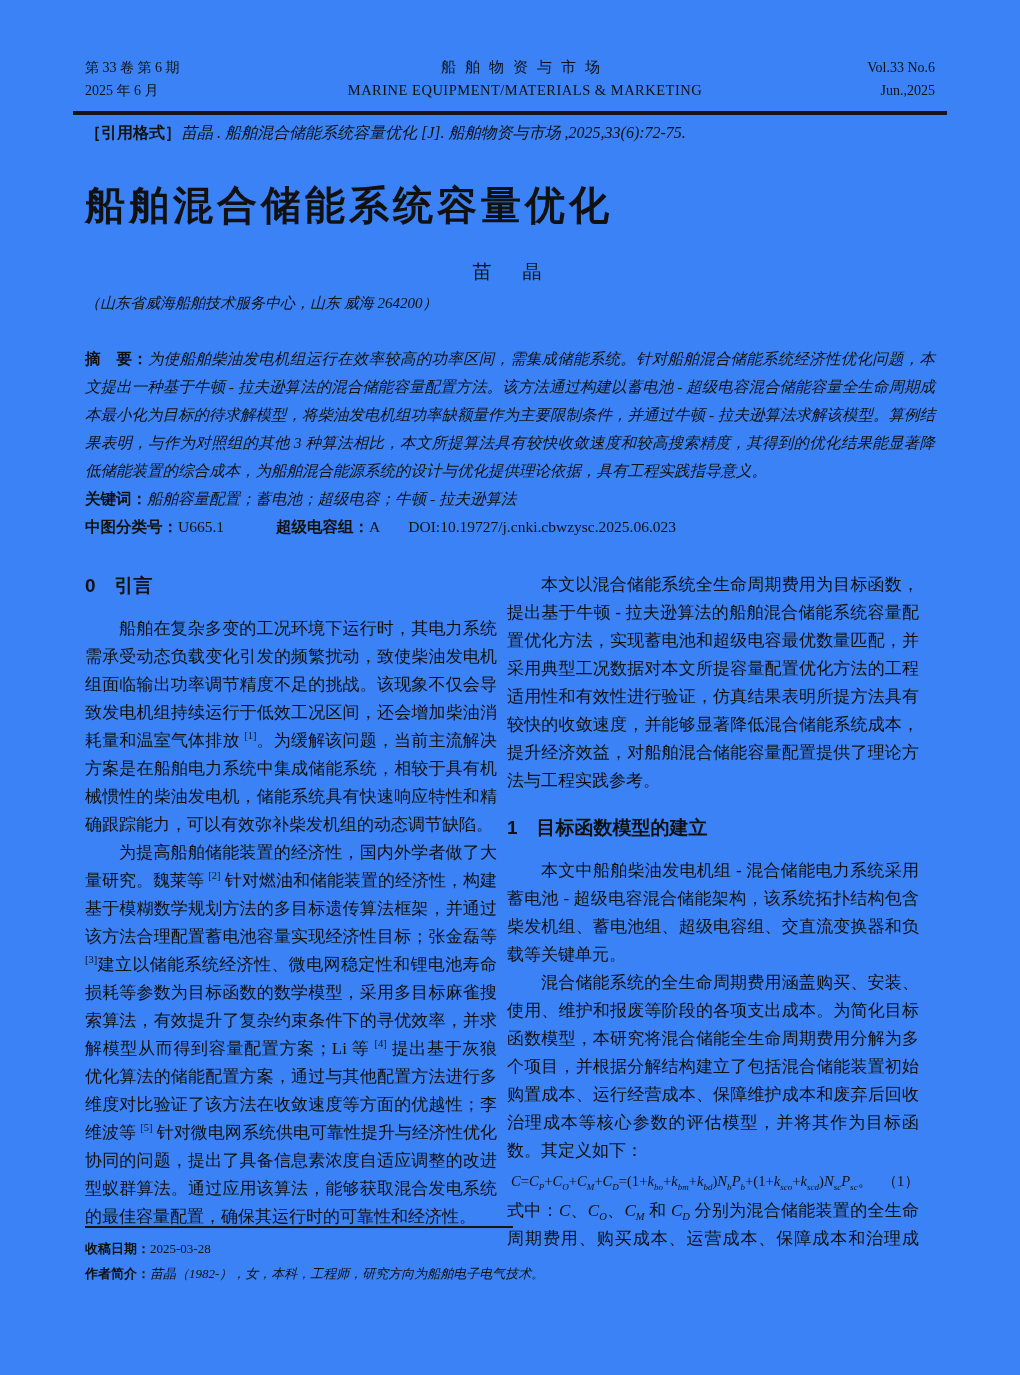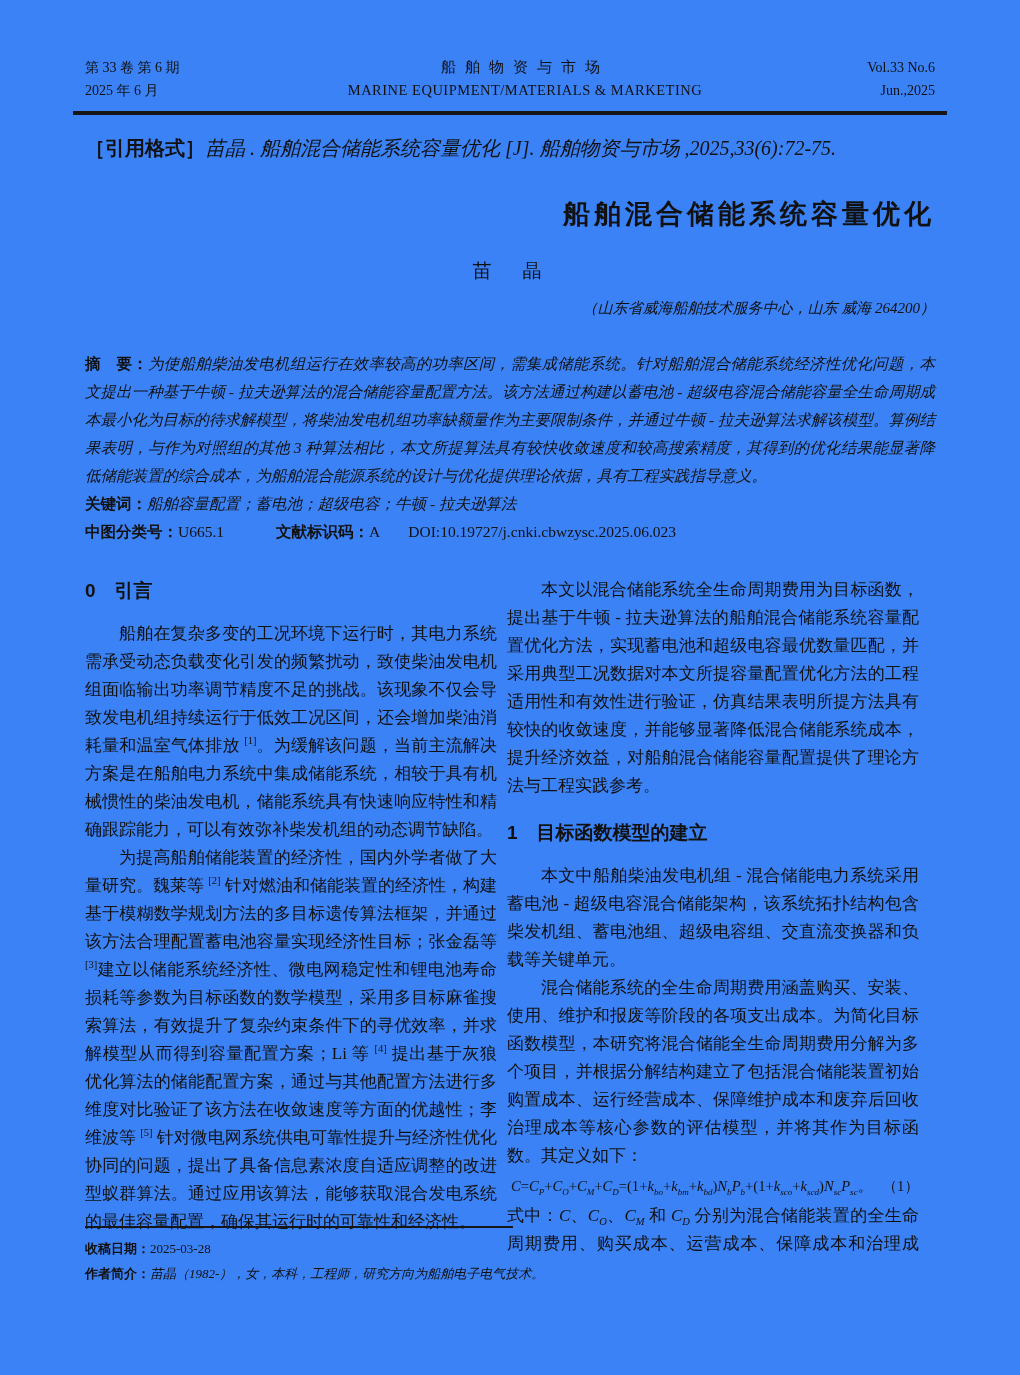--- a/index.html
+++ b/index.html
@@ -16,27 +16,27 @@
   
   .hdr{display:flex;justify-content:space-between;align-items:flex-start;}
   .hdr .blk{font-size:14px;line-height:23px;}
   .hdr .blk.left{text-align:left;min-width:150px;}
   .hdr .blk.center{text-align:center;flex:1;}
   .hdr .blk.right{text-align:right;min-width:120px;}
   .hdr .cn-title{letter-spacing:9px;font-size:15px;}
   .hdr .en-title{font-size:14.5px;letter-spacing:.5px;}
   .hdr-rule{border:none;border-top:4px solid #161616;margin:9px -12px 0 -12px;}
   
-  .cite{margin-top:20px;font-size:20px;}
+  .cite{margin-top:8px;font-size:16px;}
   .cite .lbl{font-family:"Liberation Sans","DejaVu Sans",sans-serif;font-weight:bold;}
   .cite .val{font-style:italic;}
   
-  .title{margin:34px 0 0 0;text-align:right;font-size:27px;font-weight:bold;letter-spacing:4px;}
+  .title{margin:34px 0 0 0;text-align:left;font-size:40px;font-weight:bold;letter-spacing:4px;}
   .author{margin-top:26px;text-align:center;font-size:19px;letter-spacing:6px;}
-  .affil{margin-top:15px;text-align:right;font-size:15px;font-style:italic;}
+  .affil{margin-top:9px;text-align:left;font-size:15px;font-style:italic;}
   
   .absblock{margin-top:32px;font-size:15.5px;line-height:28px;text-align:justify;}
   .blabel{font-family:"Liberation Sans","DejaVu Sans",sans-serif;font-weight:bold;font-style:normal;}
   .kai{font-style:italic;}
   .meta{margin-top:0;font-size:15.5px;line-height:28px;display:flex;}
   .meta .m2{margin-left:52px;}
   .meta .m3{margin-left:28px;}
   
   .columns{display:flex;gap:10px;margin-top:30px;height:676px;overflow:hidden;}
   .col{width:412px;font-size:17px;line-height:28px;text-align:justify;}
@@ -81,21 +81,21 @@
 
   <h1 class="title">船舶混合储能系统容量优化</h1>
   <div class="author">苗　晶</div>
   <div class="affil">（山东省威海船舶技术服务中心，山东 威海 264200）</div>
 
   <div class="absblock">
     <div><span class="blabel">摘　要：</span><span class="kai">为使船舶柴油发电机组运行在效率较高的功率区间，需集成储能系统。针对船舶混合储能系统经济性优化问题，本文提出一种基于牛顿 - 拉夫逊算法的混合储能容量配置方法。该方法通过构建以蓄电池 - 超级电容混合储能容量全生命周期成本最小化为目标的待求解模型，将柴油发电机组功率缺额量作为主要限制条件，并通过牛顿 - 拉夫逊算法求解该模型。算例结果表明，与作为对照组的其他 3 种算法相比，本文所提算法具有较快收敛速度和较高搜索精度，其得到的优化结果能显著降低储能装置的综合成本，为船舶混合能源系统的设计与优化提供理论依据，具有工程实践指导意义。</span></div>
     <div><span class="blabel">关键词：</span><span class="kai">船舶容量配置；蓄电池；超级电容；牛顿 - 拉夫逊算法</span></div>
     <div class="meta">
       <span><span class="blabel">中图分类号：</span><span>U665.1</span></span>
-      <span class="m2"><span class="blabel">文献标识码：</span><span>A</span></span>
+      <span class="m2"><span class="blabel">超级电容组：</span><span>A</span></span>
       <span class="m3">DOI:10.19727/j.cnki.cbwzysc.2025.06.023</span>
     </div>
   </div>
 
   <div class="columns">
     <div class="col">
       <h2 class="h2">0　引言</h2>
       <p>船舶在复杂多变的工况环境下运行时，其电力系统需承受动态负载变化引发的频繁扰动，致使柴油发电机组面临输出功率调节精度不足的挑战。该现象不仅会导致发电机组持续运行于低效工况区间，还会增加柴油消耗量和温室气体排放 <sup>[1]</sup>。为缓解该问题，当前主流解决方案是在船舶电力系统中集成储能系统，相较于具有机械惯性的柴油发电机，储能系统具有快速响应特性和精确跟踪能力，可以有效弥补柴发机组的动态调节缺陷。</p>
       <p>为提高船舶储能装置的经济性，国内外学者做了大量研究。魏莱等 <sup>[2]</sup> 针对燃油和储能装置的经济性，构建基于模糊数学规划方法的多目标遗传算法框架，并通过该方法合理配置蓄电池容量实现经济性目标；张金磊等<sup>[3]</sup>建立以储能系统经济性、微电网稳定性和锂电池寿命损耗等参数为目标函数的数学模型，采用多目标麻雀搜索算法，有效提升了复杂约束条件下的寻优效率，并求解模型从而得到容量配置方案；Li 等 <sup>[4]</sup> 提出基于灰狼优化算法的储能配置方案，通过与其他配置方法进行多维度对比验证了该方法在收敛速度等方面的优越性；李维波等 <sup>[5]</sup> 针对微电网系统供电可靠性提升与经济性优化协同的问题，提出了具备信息素浓度自适应调整的改进型蚁群算法。通过应用该算法，能够获取混合发电系统的最佳容量配置，确保其运行时的可靠性和经济性。</p>
     </div>

